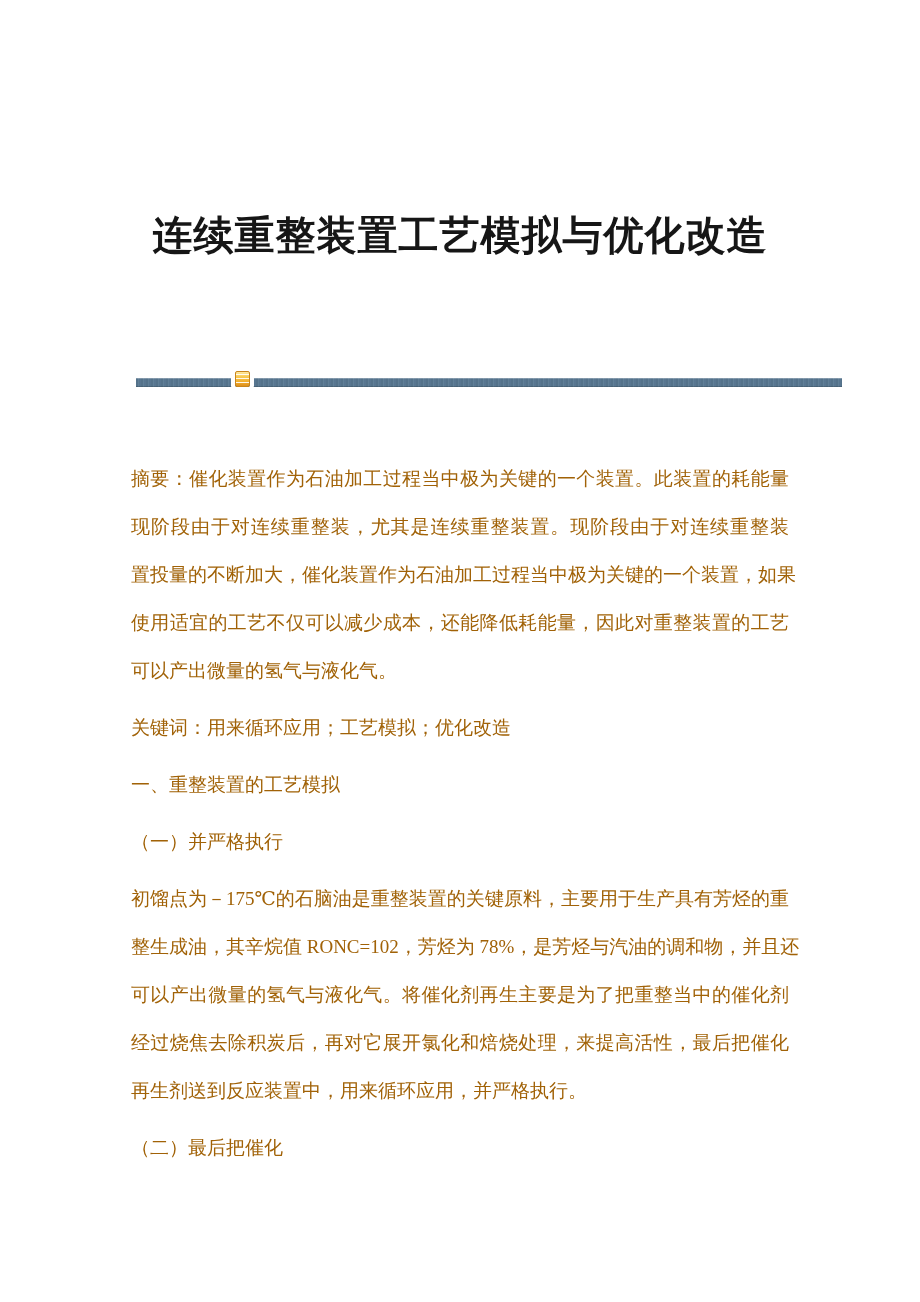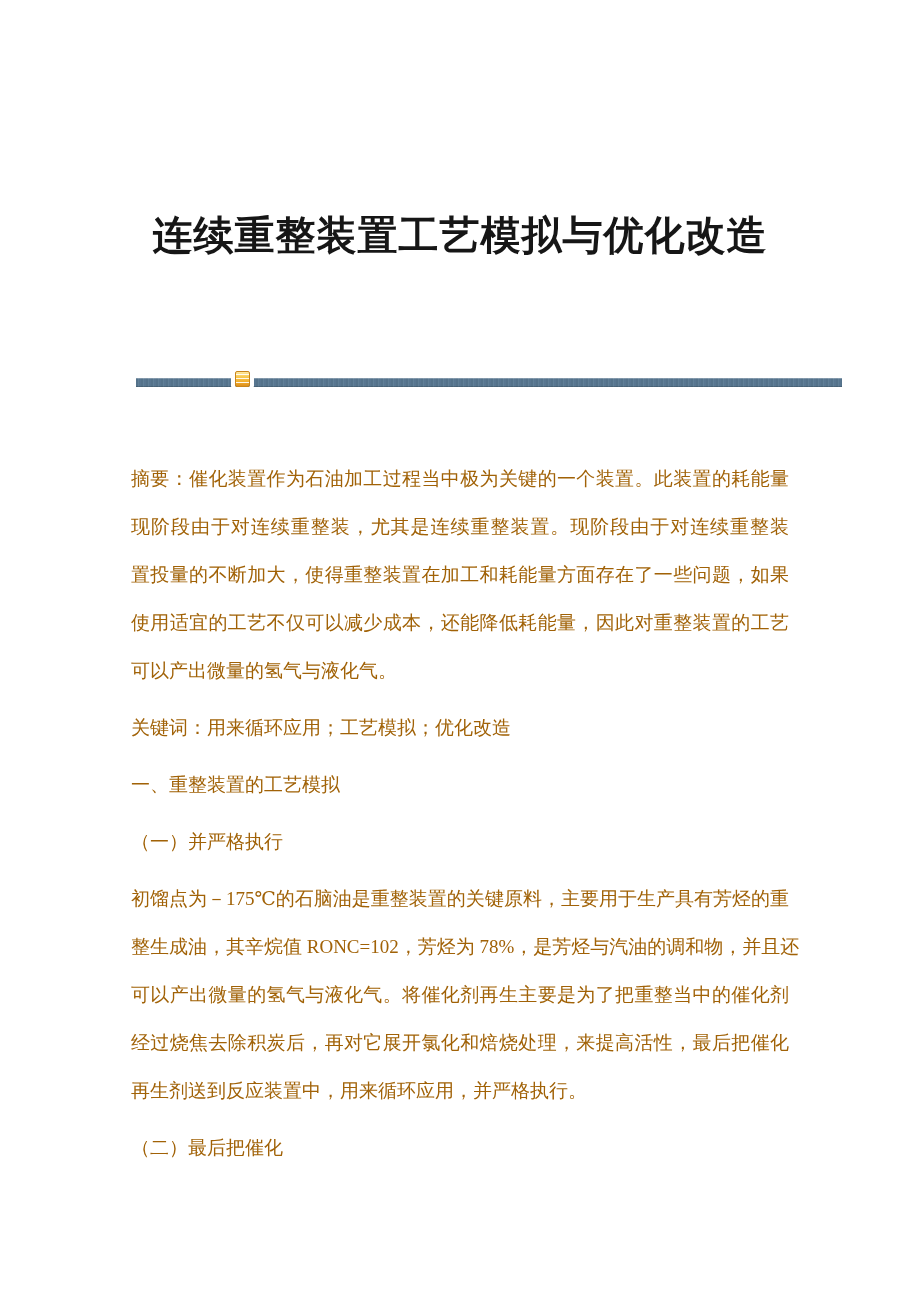--- a/index.html
+++ b/index.html
@@ -82,21 +82,21 @@
 
   <div class="divider">
     <span class="divider-icon"></span>
   </div>
 
   <div class="body-text">
 
     <p class="para">
       <span class="line just">摘要：催化装置作为石油加工过程当中极为关键的一个装置。此装置的耗能量</span>
       <span class="line just">现阶段由于对连续重整装，尤其是连续重整装置。现阶段由于对连续重整装</span>
-      <span class="line just">置投量的不断加大，使得重整装置在加工和耗能量方面存在了一些问题，如果</span>
+      <span class="line just">置投量的不断加大，催化装置作为石油加工过程当中极为关键的一个装置，如果</span>
       <span class="line just">使用适宜的工艺不仅可以减少成本，还能降低耗能量，因此对重整装置的工艺</span>
       <span class="line">可以产出微量的氢气与液化气。</span>
     </p>
 
     <p class="para">
       <span class="line">关键词：用来循环应用；工艺模拟；优化改造</span>
     </p>
 
     <p class="para">
       <span class="line">一、重整装置的工艺模拟</span>

